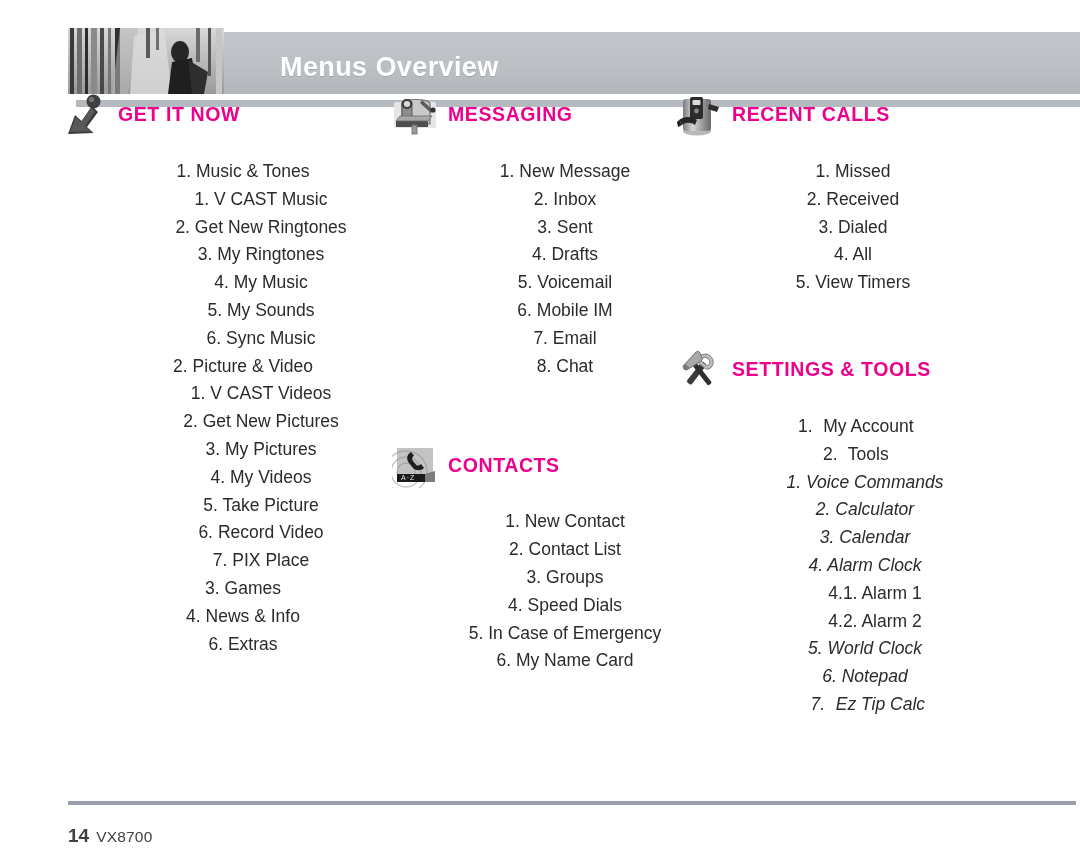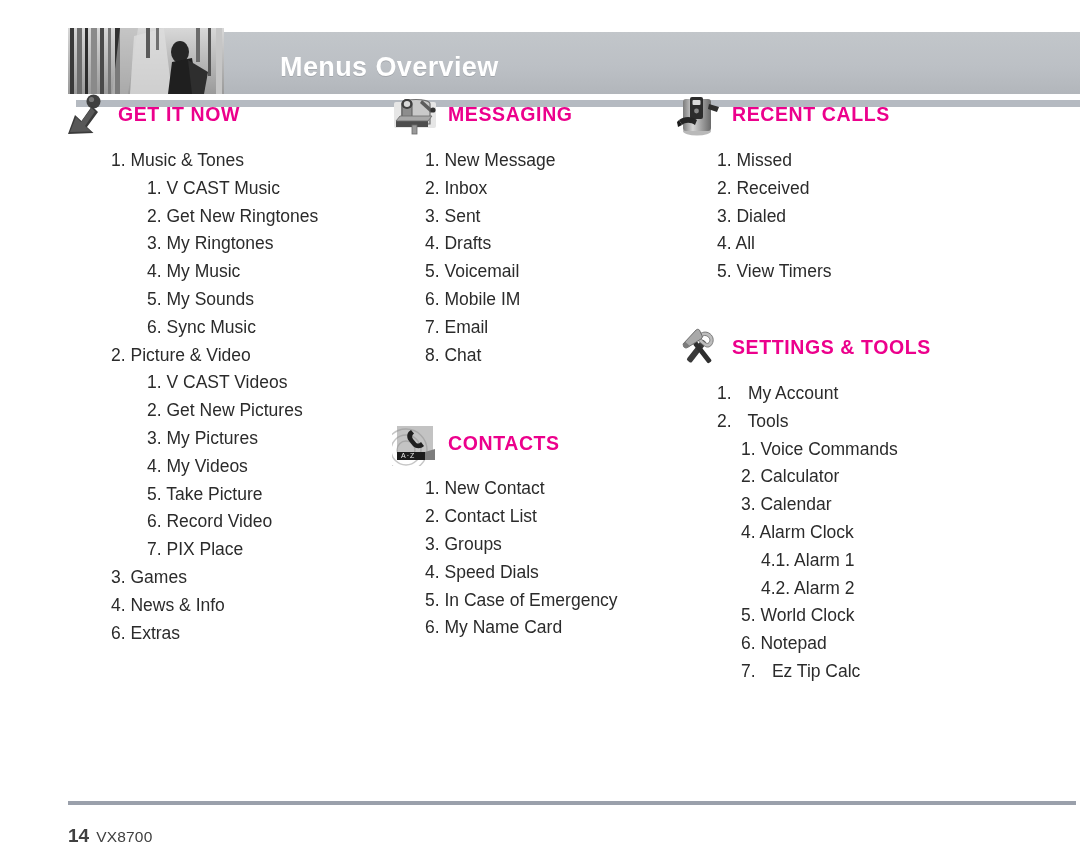--- a/index.html
+++ b/index.html
@@ -100,41 +100,42 @@
     font-size: 19.5px;
     font-weight: bold;
     color: #ec008c;
     letter-spacing: 0.6px;
     white-space: nowrap;
     line-height: 1;
   }
 
   .menu-list {
     list-style: none;
-    margin: 7px;
+    margin: 18px;
     padding: 0;
     font-size: 17.5px;
     line-height: 27.8px;
     color: #2b2b2b;
+    text-align: center;
   }
   .menu-list li {
     white-space: nowrap;
   }
   .lvl1 { padding-left: 40px; }
   .lvl2 { padding-left: 72px; }
   .lvl3 { padding-left: 96px; }
 
   
   .col-1 .lvl1 { padding-left: 42px; }
   .col-1 .lvl2 { padding-left: 78px; }
 
   .col-2 .lvl1 { padding-left: 26px; }
 
   .col-3 .lvl1 { padding-left: 34px; }
-  .col-3 .lvl2 { padding-left: 58px; }
+  .col-3 .lvl2 { padding-left: 58px; font-style: italic; }
   .col-3 .lvl3 { padding-left: 78px; }
 
   .num { display: inline-block; }
   .col-3 .wide .num { min-width: 26px; }
 
   .gap-lg { height: 42px; }
   .gap-md { height: 30px; }
 
   
   .page-footer {

